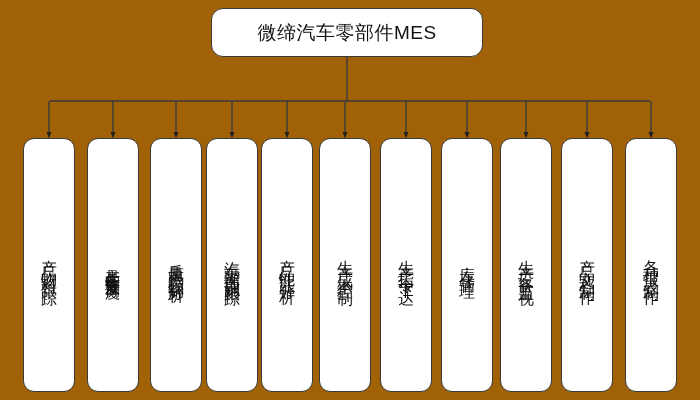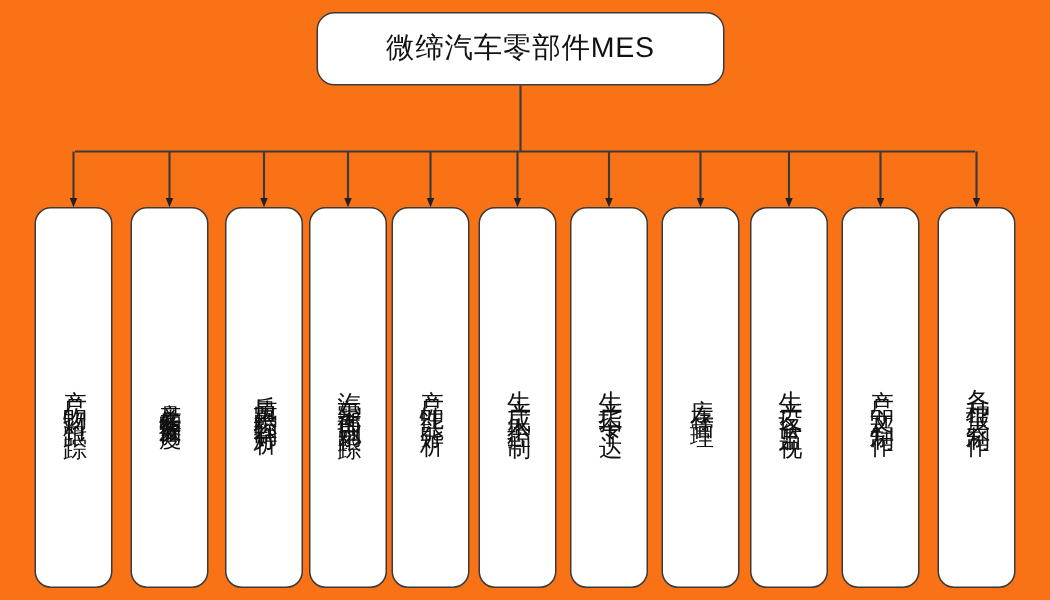--- a/index.html
+++ b/index.html
@@ -4,21 +4,21 @@
 <style>
   html, body {
     margin: 0;
     padding: 0;
     background: #ffffff;
   }
   #canvas {
     position: relative;
     width: 700px;
     height: 400px;
-    background: #f97316;
+    background: #a16207;
     overflow: hidden;
     font-family: "Liberation Sans", "DejaVu Sans", sans-serif;
   }
   #connectors {
     position: absolute;
     left: 0;
     top: 0;
     width: 700px;
     height: 400px;
     pointer-events: none;

